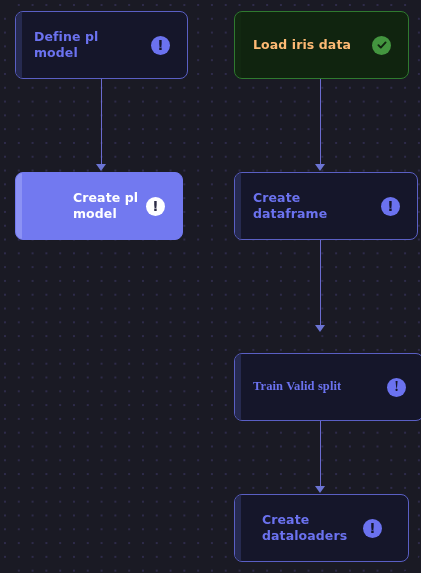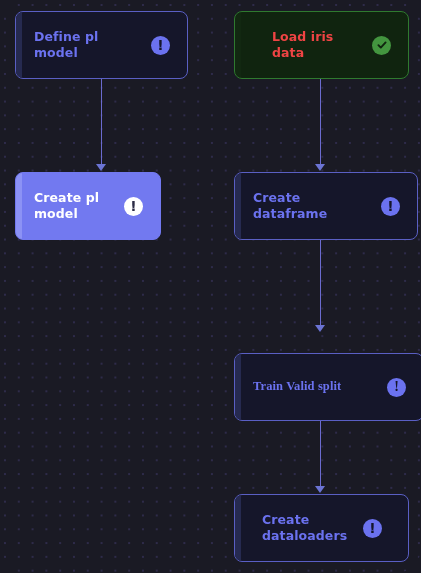--- a/index.html
+++ b/index.html
@@ -106,21 +106,21 @@
     line-height: 1;
     margin-top: -1px;
   }
 
   
   .node.success {
     background: #10240f;
     border: 1px solid #2f7a2f;
   }
   .node.success .accent { background: #17331550; }
-  .node.success .label  { color: #ef4444; margin-left: 19px; }
+  .node.success .label  { color: #fdba74; }
   .node.success .badge  { background: #43953f; }
   .node.success .badge svg { display: block; }
 </style>
 </head>
 <body>
 
 <div id="canvas">
 
   <div class="edge" style="left:101px; top:79px; height:86px;"></div>
   <div class="arrow" style="left:96px; top:164px;"></div>
@@ -135,21 +135,21 @@
   <div class="arrow" style="left:315px; top:486px;"></div>
 
   <div class="node idle" style="left:15px; top:11px; width:173px; height:68px;">
     <span class="accent"></span>
     <span class="label">Define pl model</span>
     <span class="badge">
       <span class="bang">!</span>
     </span>
   </div>
 
-  <div class="node selected" style="left:15px; top:172px; width:146px; height:68px;">
+  <div class="node selected" style="left:15px; top:172px; width:168px; height:68px;padding-left:39px;">
     <span class="accent"></span>
     <span class="label">Create pl model</span>
     <span class="badge">
       <span class="bang">!</span>
     </span>
   </div>
 
   <div class="node success" style="left:234px; top:11px; width:175px; height:68px;">
     <span class="accent"></span>
     <span class="label">Load iris data</span>

